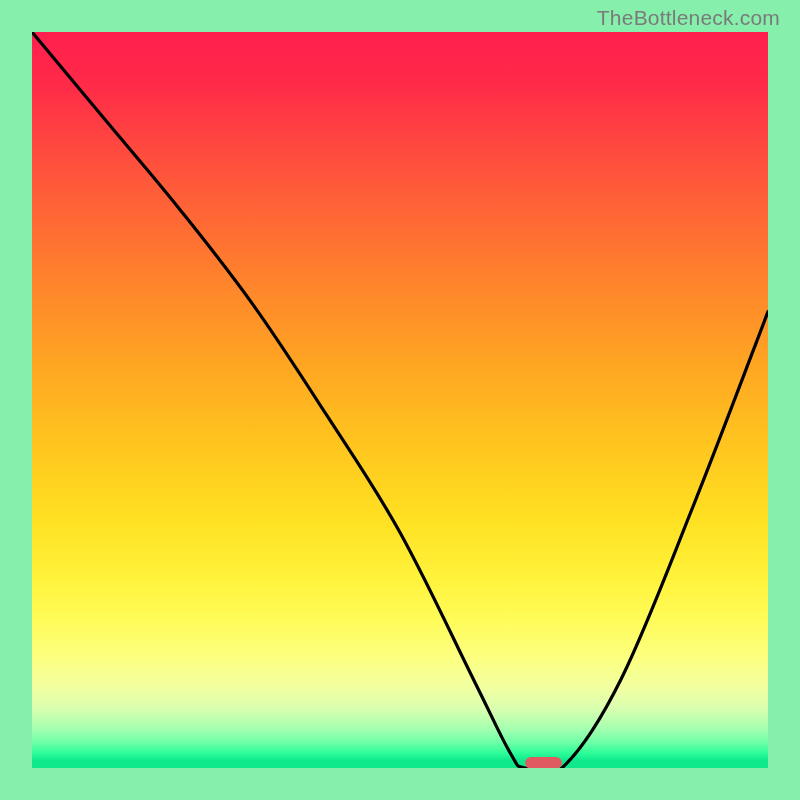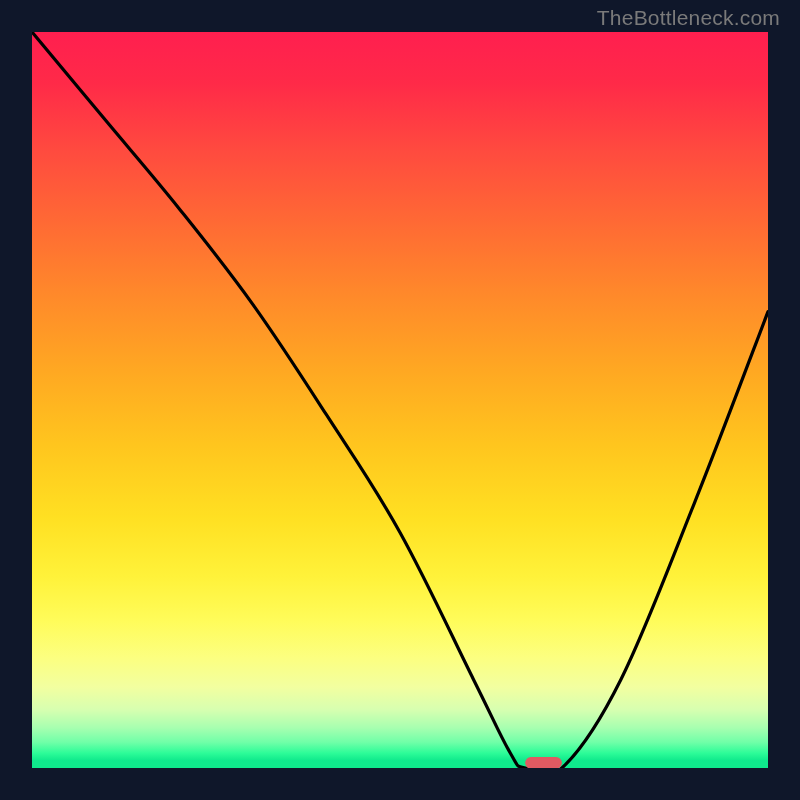--- a/index.html
+++ b/index.html
@@ -10,21 +10,21 @@
     background: #000;
     overflow: hidden;
     font-family: Arial, Helvetica, sans-serif;
   }
   .frame {
     position: absolute;
     left: 0;
     top: 0;
     width: 800px;
     height: 800px;
-    background: #0f172a;
+    background: #86efac;
   }
   .plot-area {
     position: absolute;
     left: 32px;
     top: 32px;
     width: 736px;
     height: 736px;
   }
   .gradient {
     position: absolute;

